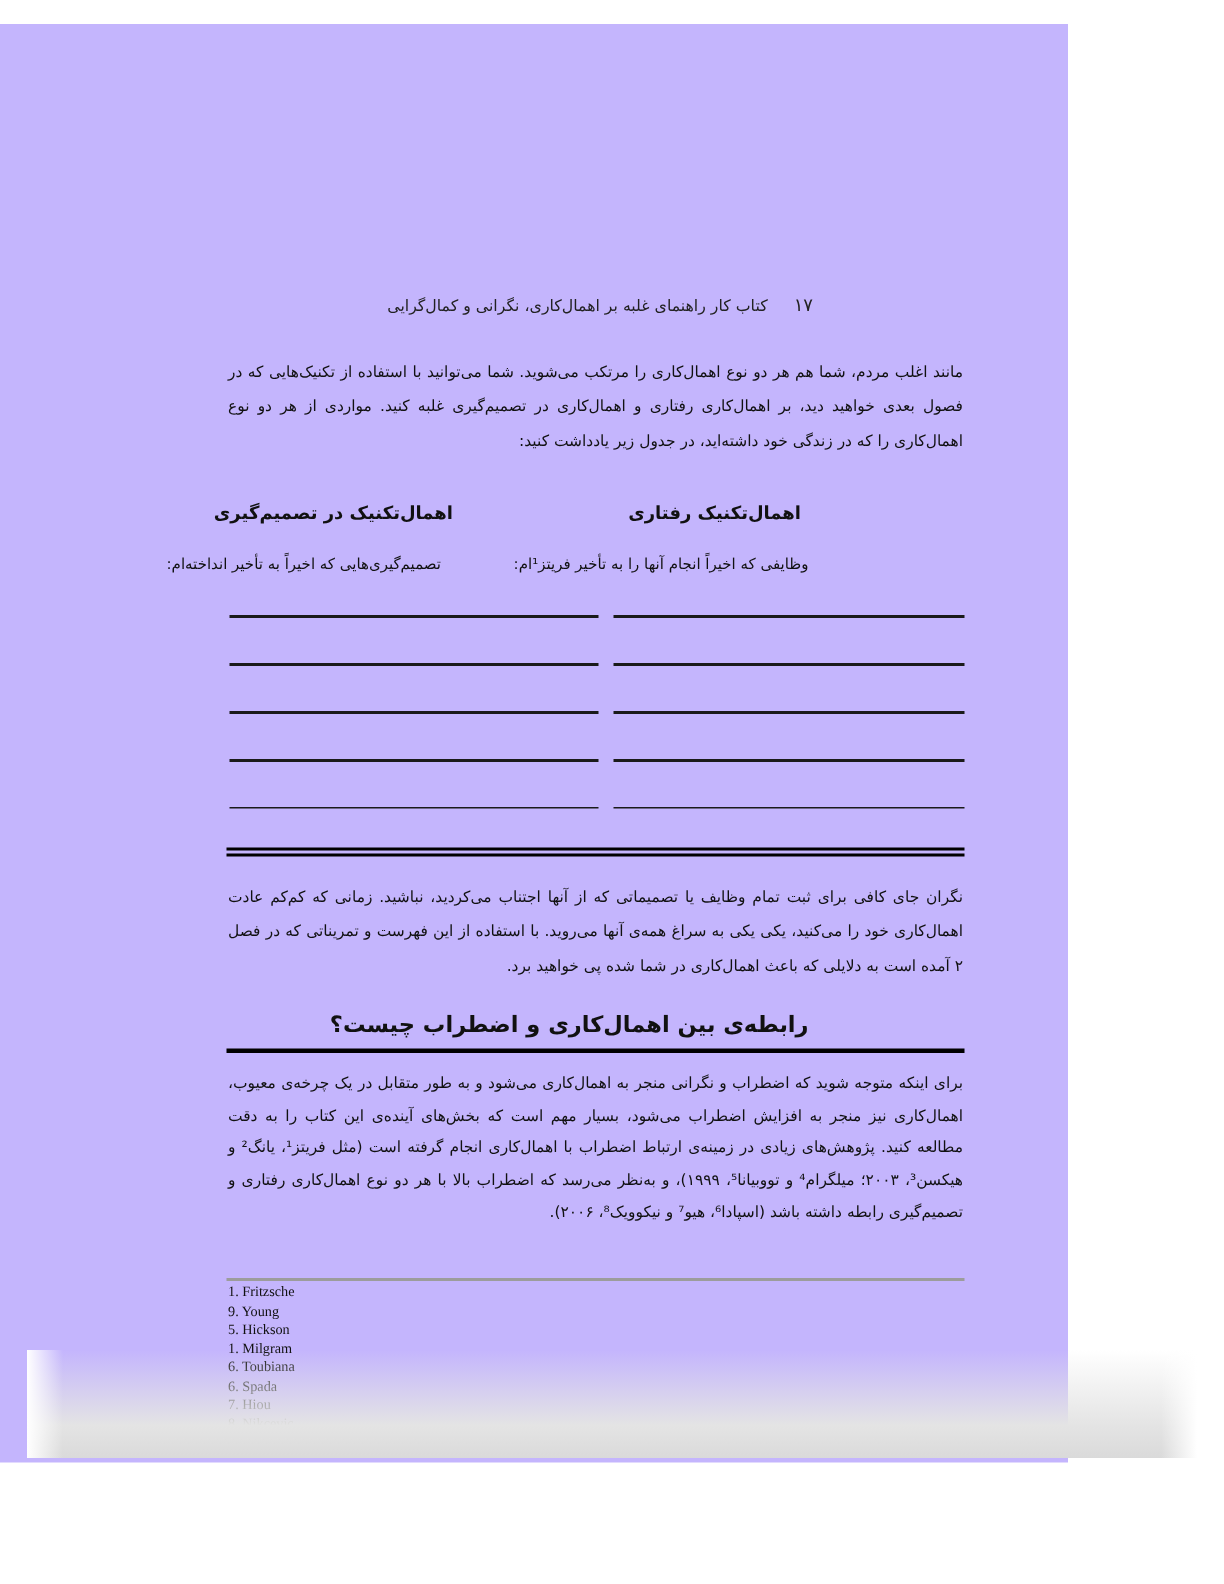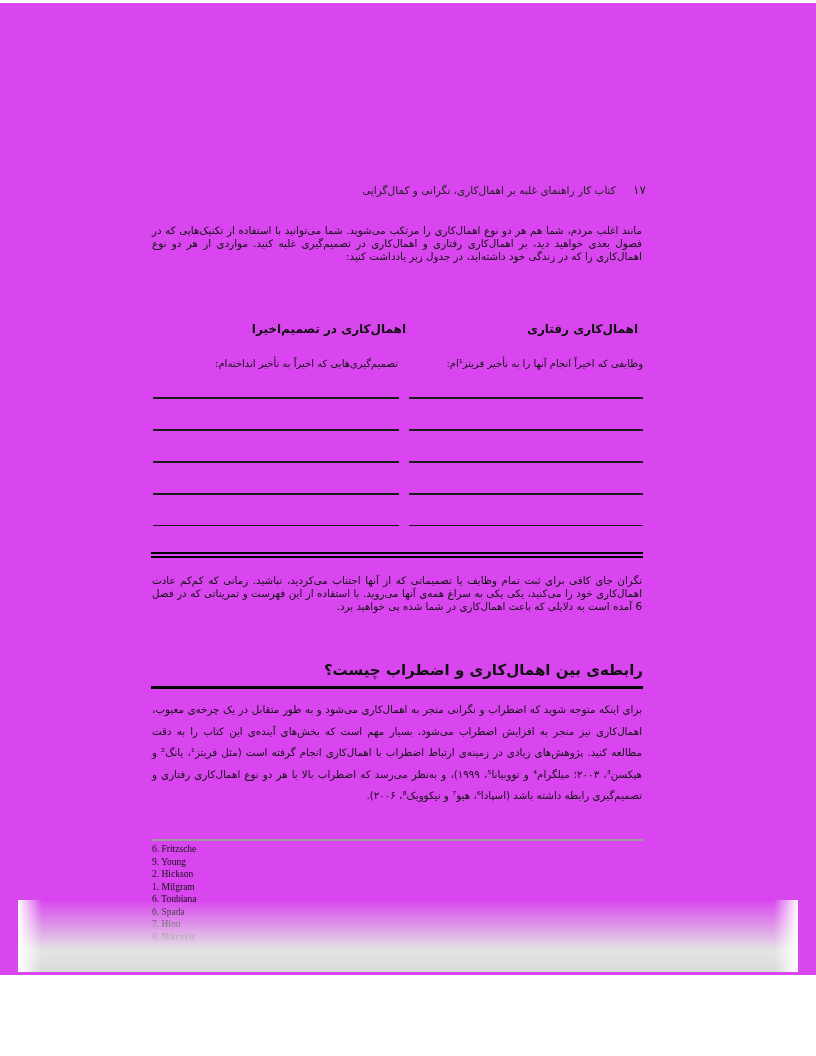--- a/index.html
+++ b/index.html
@@ -2,42 +2,42 @@
 <html><head>
   <meta charset="utf-8">
   <style>
     html, body { margin: 0; padding: 0; }
     body {
       width: 816px; height: 1056px; position: relative; overflow: hidden;
       background: #ffffff;
       font-family: "DejaVu Sans", sans-serif;
       color: #111;
     }
-    .page { position: absolute; left: 0; top: 3px; width: 816px; height: 975px; background: #d946ef; }
+    .page { position: absolute; left: 0; top: 16px; width: 712px; height: 975px; background: #c4b5fd; }
     .shade {
       position: absolute; left: 18px; right: 18px; top: 900px; height: 72px;
       background: linear-gradient(to bottom, rgba(255,255,255,0) 0%, #e4e4e4 70%, #dadada 100%);
     }
     .shade::before, .shade::after {
       content: ""; position: absolute; top: 0; bottom: 0; width: 24px;
     }
     .shade::before { left: 0; background: linear-gradient(to right, #fff, rgba(255,255,255,0)); }
     .shade::after { right: 0; background: linear-gradient(to left, #fff, rgba(255,255,255,0)); }
 
     .running-head {
       position: absolute; top: 180px; right: 170px; direction: rtl;
       font-size: 10.5px; color: #222; white-space: nowrap;
       font-family: "DejaVu Sans", sans-serif;
     }
     .running-head .pnum { margin-left: 14px; font-size: 12px; }
 
     .para {
       position: absolute; left: 152px; width: 490px; direction: rtl; text-align: justify;
       text-align-last: right;
-      font-family: "DejaVu Sans", sans-serif; font-size: 10.3px; line-height: 13px; color: #111;
+      font-family: "DejaVu Sans", sans-serif; font-size: 10.3px; line-height: 23px; color: #111;
     }
     .p1 { top: 221px; }
     .p2 { top: 571px; }
     .p3 { top: 696px; line-height: 21.5px; }
 
     .col-head {
       position: absolute; direction: rtl; font-size: 12px; font-weight: bold; color: #111; white-space: nowrap;
     }
     .ch-right { right: 178px; top: 319px; }
     .ch-left { right: 410px; top: 319px; }
@@ -75,54 +75,54 @@
 <body>
 
 <div class="page">
   <div class="running-head">
     <span class="pnum">۱۷</span>
     <span>کتاب کار راهنمای غلبه بر اهمال‌کاری، نگرانی و کمال‌گرایی</span>
   </div>
 
   <p class="para p1" style="margin:0">مانند اغلب مردم، شما هم هر دو نوع اهمال‌کاری را مرتکب می‌شوید. شما می‌توانید با استفاده از تکنیک‌هایی که در فصول بعدی خواهید دید، بر اهمال‌کاری رفتاری و اهمال‌کاری در تصمیم‌گیری غلبه کنید. مواردی از هر دو نوع اهمال‌کاری را که در زندگی خود داشته‌اید، در جدول زیر یادداشت کنید:</p>
 
-  <div class="col-head ch-right">اهمال‌کاری رفتاری</div>
-  <div class="col-head ch-left">اهمال‌کاری در تصمیم‌اخیرا</div>
+  <div class="col-head ch-right">اهمال‌تکنیک رفتاری</div>
+  <div class="col-head ch-left">اهمال‌تکنیک در تصمیم‌گیری</div>
   <div class="col-sub cs-right">وظایفی که اخیراً انجام آنها را به تأخیر فریتز¹‌ام:</div>
   <div class="col-sub cs-left">تصمیم‌گیری‌هایی که اخیراً به تأخیر انداخته‌ام:</div>
 
   <div>
     <div class="rule r" style="top:394px"></div>
     <div class="rule r" style="top:426px"></div>
     <div class="rule r" style="top:458px"></div>
     <div class="rule r" style="top:490px"></div>
     <div class="rule r thin" style="top:522px"></div>
   </div>
   <div>
     <div class="rule l" style="top:394px"></div>
     <div class="rule l" style="top:426px"></div>
     <div class="rule l" style="top:458px"></div>
     <div class="rule l" style="top:490px"></div>
     <div class="rule l thin" style="top:522px"></div>
   </div>
 
   <div class="dbl"></div>
 
-  <p class="para p2" style="margin:0">نگران جای کافی برای ثبت تمام وظایف یا تصمیماتی که از آنها اجتناب می‌کردید، نباشید. زمانی که کم‌کم عادت اهمال‌کاری خود را می‌کنید، یکی یکی به سراغ همه‌ی آنها می‌روید. با استفاده از این فهرست و تمریناتی که در فصل 6 آمده است به دلایلی که باعث اهمال‌کاری در شما شده پی خواهید برد.</p>
+  <p class="para p2" style="margin:0">نگران جای کافی برای ثبت تمام وظایف یا تصمیماتی که از آنها اجتناب می‌کردید، نباشید. زمانی که کم‌کم عادت اهمال‌کاری خود را می‌کنید، یکی یکی به سراغ همه‌ی آنها می‌روید. با استفاده از این فهرست و تمریناتی که در فصل ۲ آمده است به دلایلی که باعث اهمال‌کاری در شما شده پی خواهید برد.</p>
 
   <div class="section-title">رابطه‌ی بین اهمال‌کاری و اضطراب چیست؟</div>
   <div class="section-rule"></div>
 
   <p class="para p3" style="margin:0">برای اینکه متوجه شوید که اضطراب و نگرانی منجر به اهمال‌کاری می‌شود و به طور متقابل در یک چرخه‌ی معیوب، اهمال‌کاری نیز منجر به افزایش اضطراب می‌شود، بسیار مهم است که بخش‌های آینده‌ی این کتاب را به دقت مطالعه کنید. پژوهش‌های زیادی در زمینه‌ی ارتباط اضطراب با اهمال‌کاری انجام گرفته است (مثل فریتز¹، یانگ² و هیکسن³، ۲۰۰۳؛ میلگرام⁴ و تووبیانا⁵، ۱۹۹۹)، و به‌نظر می‌رسد که اضطراب بالا با هر دو نوع اهمال‌کاری رفتاری و تصمیم‌گیری رابطه داشته باشد (اسپادا⁶، هیو⁷ و نیکوویک⁸، ۲۰۰۶).</p>
 
   <div class="fn-rule"></div>
   <ul class="footnotes">
-    <li>6. Fritzsche</li>
+    <li>1. Fritzsche</li>
     <li>9. Young</li>
-    <li>2. Hickson</li>
+    <li>5. Hickson</li>
     <li>1. Milgram</li>
     <li>6. Toubiana</li>
     <li>6. Spada</li>
     <li>7. Hiou</li>
     <li>8. Nikcevic</li>
   </ul>
 </div>
 
 <div class="shade"></div>
 

